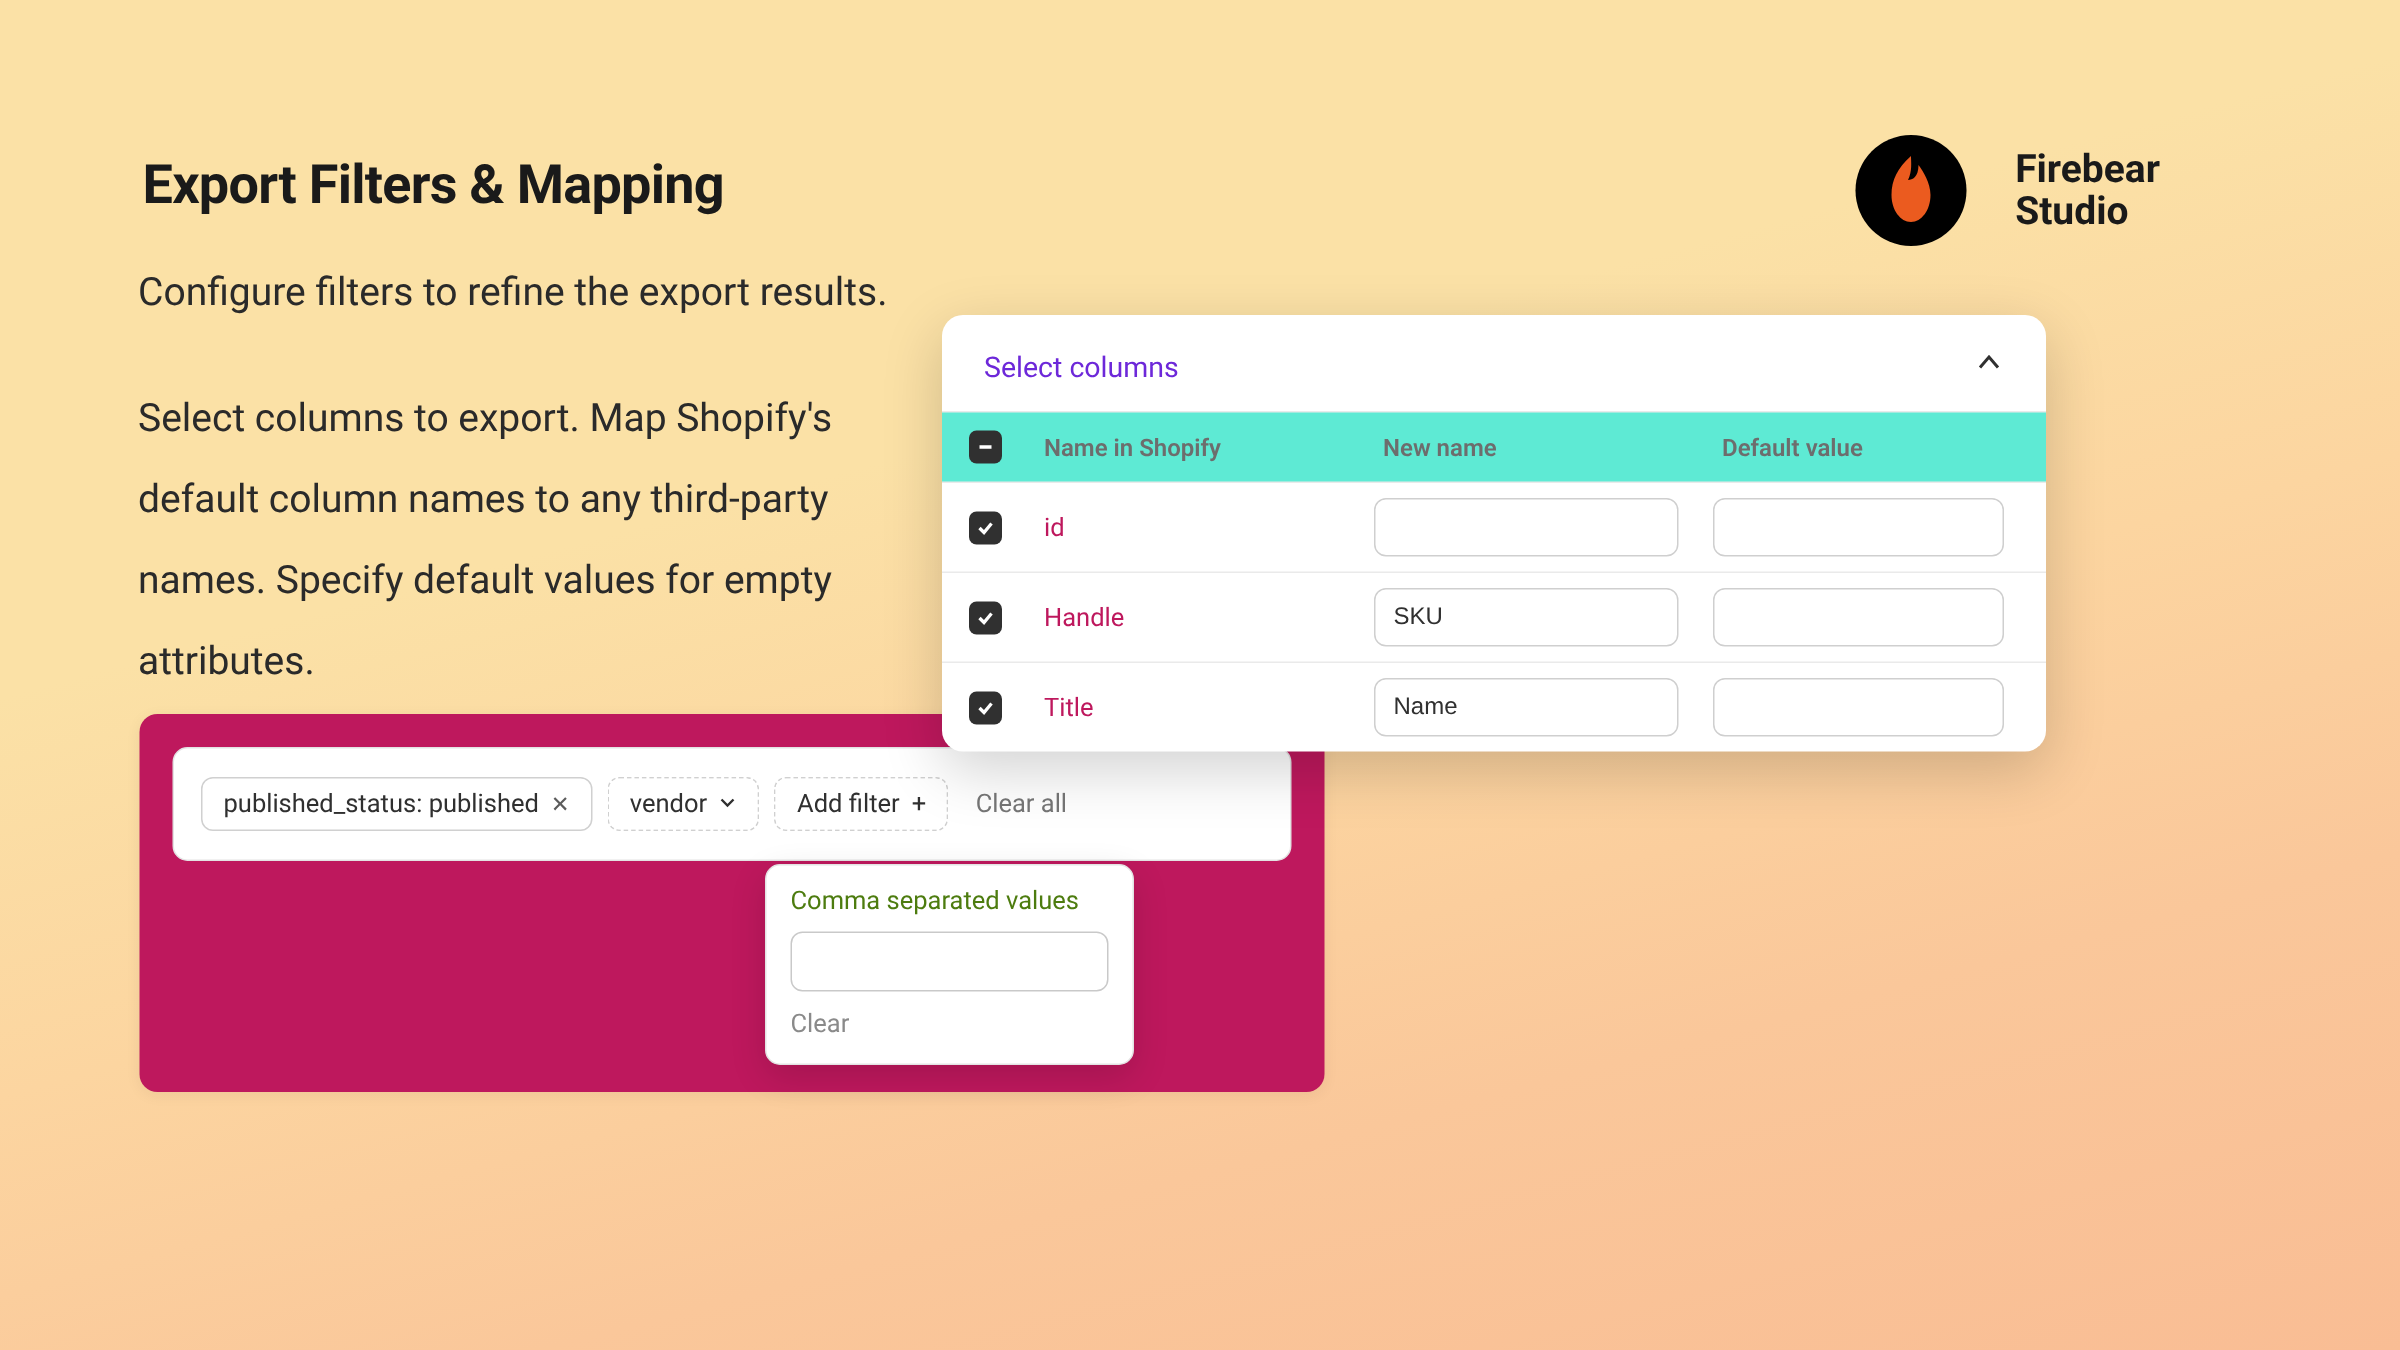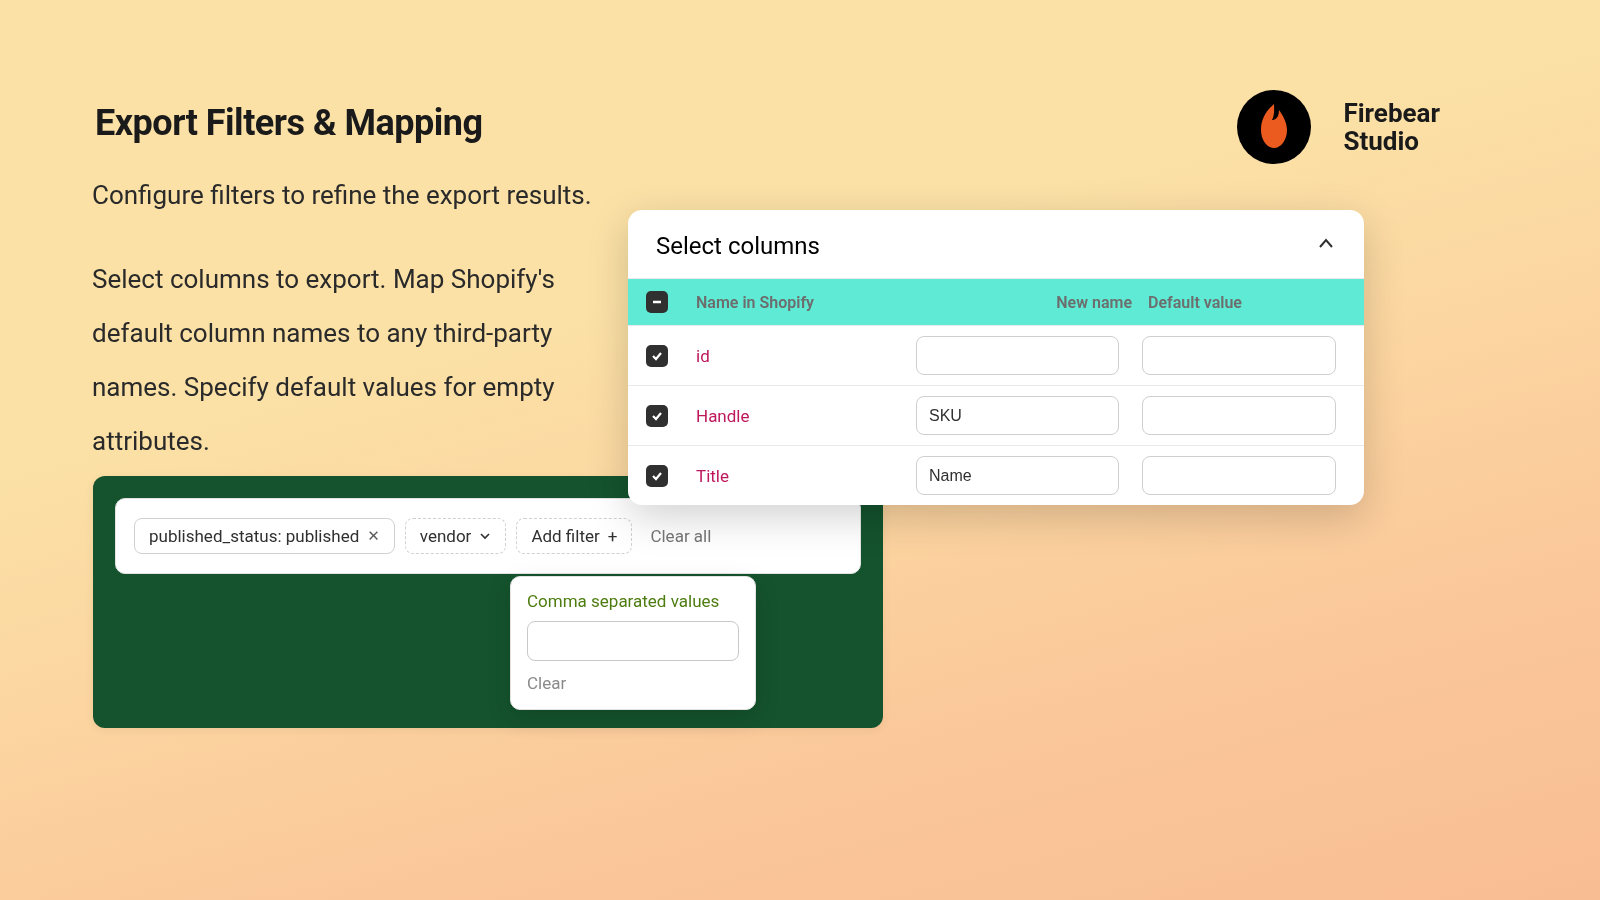--- a/index.html
+++ b/index.html
@@ -54,21 +54,21 @@
   .brand-logo svg { position:absolute; top:8px; left:8px; }
   .brand-text { font-size: 26px; font-weight: 700; line-height: 28px; }
 
   
   .filters-card {
     position: absolute;
     left: 93px;
     top: 476px;
     width: 790px;
     height: 252px;
-    background: #14532d;
+    background: #be185d;
     border-radius: 12px;
     box-shadow: 0 2px 10px rgba(0,0,0,0.06);
     padding: 22px;
   }
   .filters-inner {
     background: #fff;
     border: 1px solid #e3e3e3;
     border-radius: 10px;
     padding: 14px 18px;
     min-height: 76px;
@@ -125,21 +125,21 @@
     border-radius: 14px;
     box-shadow: 0 12px 40px rgba(0,0,0,0.18);
     overflow: hidden;
   }
   .cc-head {
     display: flex;
     align-items: center;
     justify-content: space-between;
     padding: 22px 28px 18px;
   }
-  .cc-head-title { font-size: 24px; color: #000000; }
+  .cc-head-title { font-size: 19px; color: #6d28d9; }
   .cc-head .chev { color:#2a2a2a; }
 
   .cc-thead {
     display:grid;
     grid-template-columns: 56px 220px 1fr 1fr;
     align-items: center;
     background: #5eead4;
     border-top: 1px solid #eaeaea;
     border-bottom: 1px solid #eaeaea;
     padding: 12px 16px 12px 12px;
@@ -168,21 +168,21 @@
 
   .cb {
     width: 22px; height: 22px;
     border-radius: 5px;
     background: #303030;
     display:flex; align-items:center; justify-content:center;
     margin-left: 6px;
   }
   .cb svg { stroke:#fff; }
   .cb.indet svg { display:block; }
-  .th-new { padding-left: 6px; text-align: right;}
+  .th-new { padding-left: 6px;}
   .th-def { padding-left: 16px;}
   .col-def { padding-left: 10px;}
 </style>
 </head>
 <body>
 
 <h1 class="page-title">Export Filters &amp; Mapping</h1>
 <div class="desc1">Configure filters to refine the export results.</div>
 <div class="desc2">Select columns to export. Map Shopify's default column names to any third-party names. Specify default values for empty attributes.</div>
 

